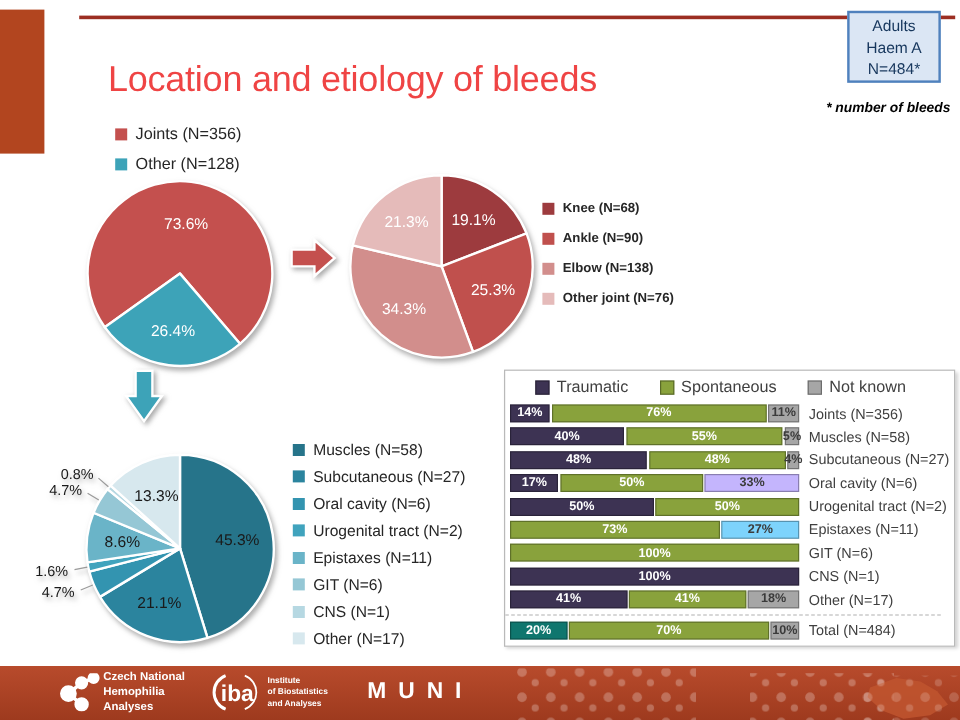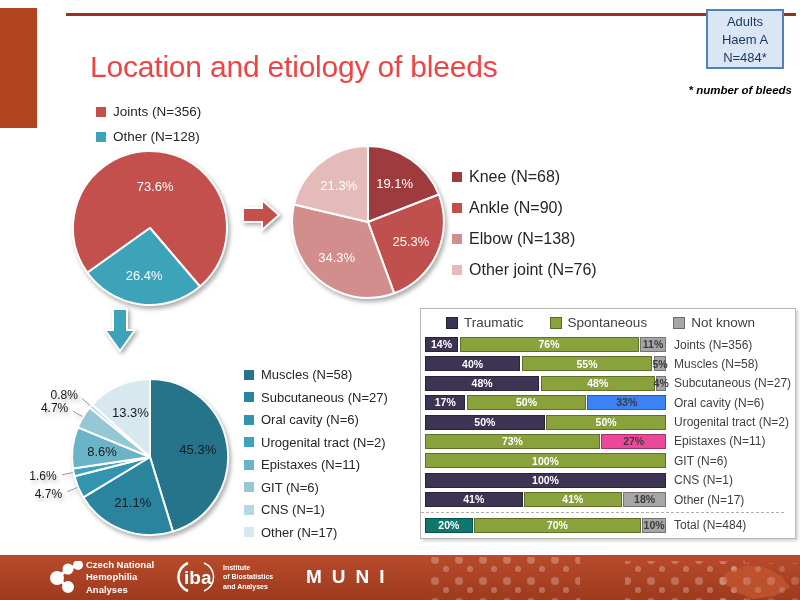--- a/index.html
+++ b/index.html
@@ -18,21 +18,21 @@
          text-align:center;line-height:1.38;padding-top:2px;z-index:5;}
   .footnote{position:absolute;right:8px;top:84px;font-size:11.5px;font-style:italic;
             font-weight:600;color:#000;}
 
   
   .lg-v{position:absolute;}
   .lg-row{display:flex;align-items:center;gap:7px;}
   .sw{width:10px;height:10px;flex:none;display:inline-block;}
   .lg-label{color:#262626;white-space:nowrap;}
   .legend-1{left:96px;top:104px;}   .legend-1 .lg-row{margin-bottom:10px;} .legend-1 .lg-label{font-size:13.5px;}
-  .legend-2{left:452px;top:168px;}  .legend-2 .lg-row{margin-bottom:13px;} .legend-2 .lg-label{font-size:16px;}
+  .legend-2{left:452px;top:168px;}  .legend-2 .lg-row{margin-bottom:13px;} .legend-2 .lg-label{font-size:11px;font-weight:bold;}
   .legend-3{left:244px;top:367px;}  .legend-3 .lg-row{margin-bottom:7.5px;} .legend-3 .lg-label{font-size:13px;}
 
   
   svg.pie{position:absolute;overflow:visible;filter:drop-shadow(2px 3px 2px rgba(110,110,110,.55));}
   svg.pie text{font-family:"Liberation Sans",sans-serif;}
   .pie-1{left:65px;top:143px;}
   .pie-2{left:288px;top:142px;}
   .pie-3{left:20px;top:370px;}
 
   .arrow{position:absolute;overflow:visible;filter:drop-shadow(2px 2px 2px rgba(110,110,110,.6));}
@@ -252,21 +252,21 @@
           <div class="bar-cat">Subcutaneous (N=27)</div>
         </div>
         <div class="bar-row">
           <div class="bar-track">
             <div class="bar-seg" style="width: 17%; background: rgb(61, 51, 83);">
               <span class="bar-val">17%</span>
             </div>
             <div class="bar-seg" style="width: 50%; background: rgb(137, 162, 60);">
               <span class="bar-val">50%</span>
             </div>
-            <div class="bar-seg" style="width: 33%; background: #3b82f6; text-align: right;">
+            <div class="bar-seg" style="width: 33%; background: #c4b5fd; text-align: right;">
               <span class="bar-val dark">33%</span>
             </div>
           </div>
           <div class="bar-cat">Oral cavity (N=6)</div>
         </div>
         <div class="bar-row">
           <div class="bar-track">
             <div class="bar-seg" style="width: 50%; background: rgb(61, 51, 83);">
               <span class="bar-val">50%</span>
             </div>
@@ -274,21 +274,21 @@
               <span class="bar-val">50%</span>
             </div>
           </div>
           <div class="bar-cat">Urogenital tract (N=2)</div>
         </div>
         <div class="bar-row">
           <div class="bar-track">
             <div class="bar-seg" style="width: 73%; background: rgb(137, 162, 60);">
               <span class="bar-val">73%</span>
             </div>
-            <div class="bar-seg" style="width: 27%; background: #ec4899;">
+            <div class="bar-seg" style="width: 27%; background: #7dd3fc;">
               <span class="bar-val dark">27%</span>
             </div>
           </div>
           <div class="bar-cat">Epistaxes (N=11)</div>
         </div>
         <div class="bar-row">
           <div class="bar-track">
             <div class="bar-seg" style="width: 100%; background: rgb(137, 162, 60);">
               <span class="bar-val">100%</span>
             </div>

